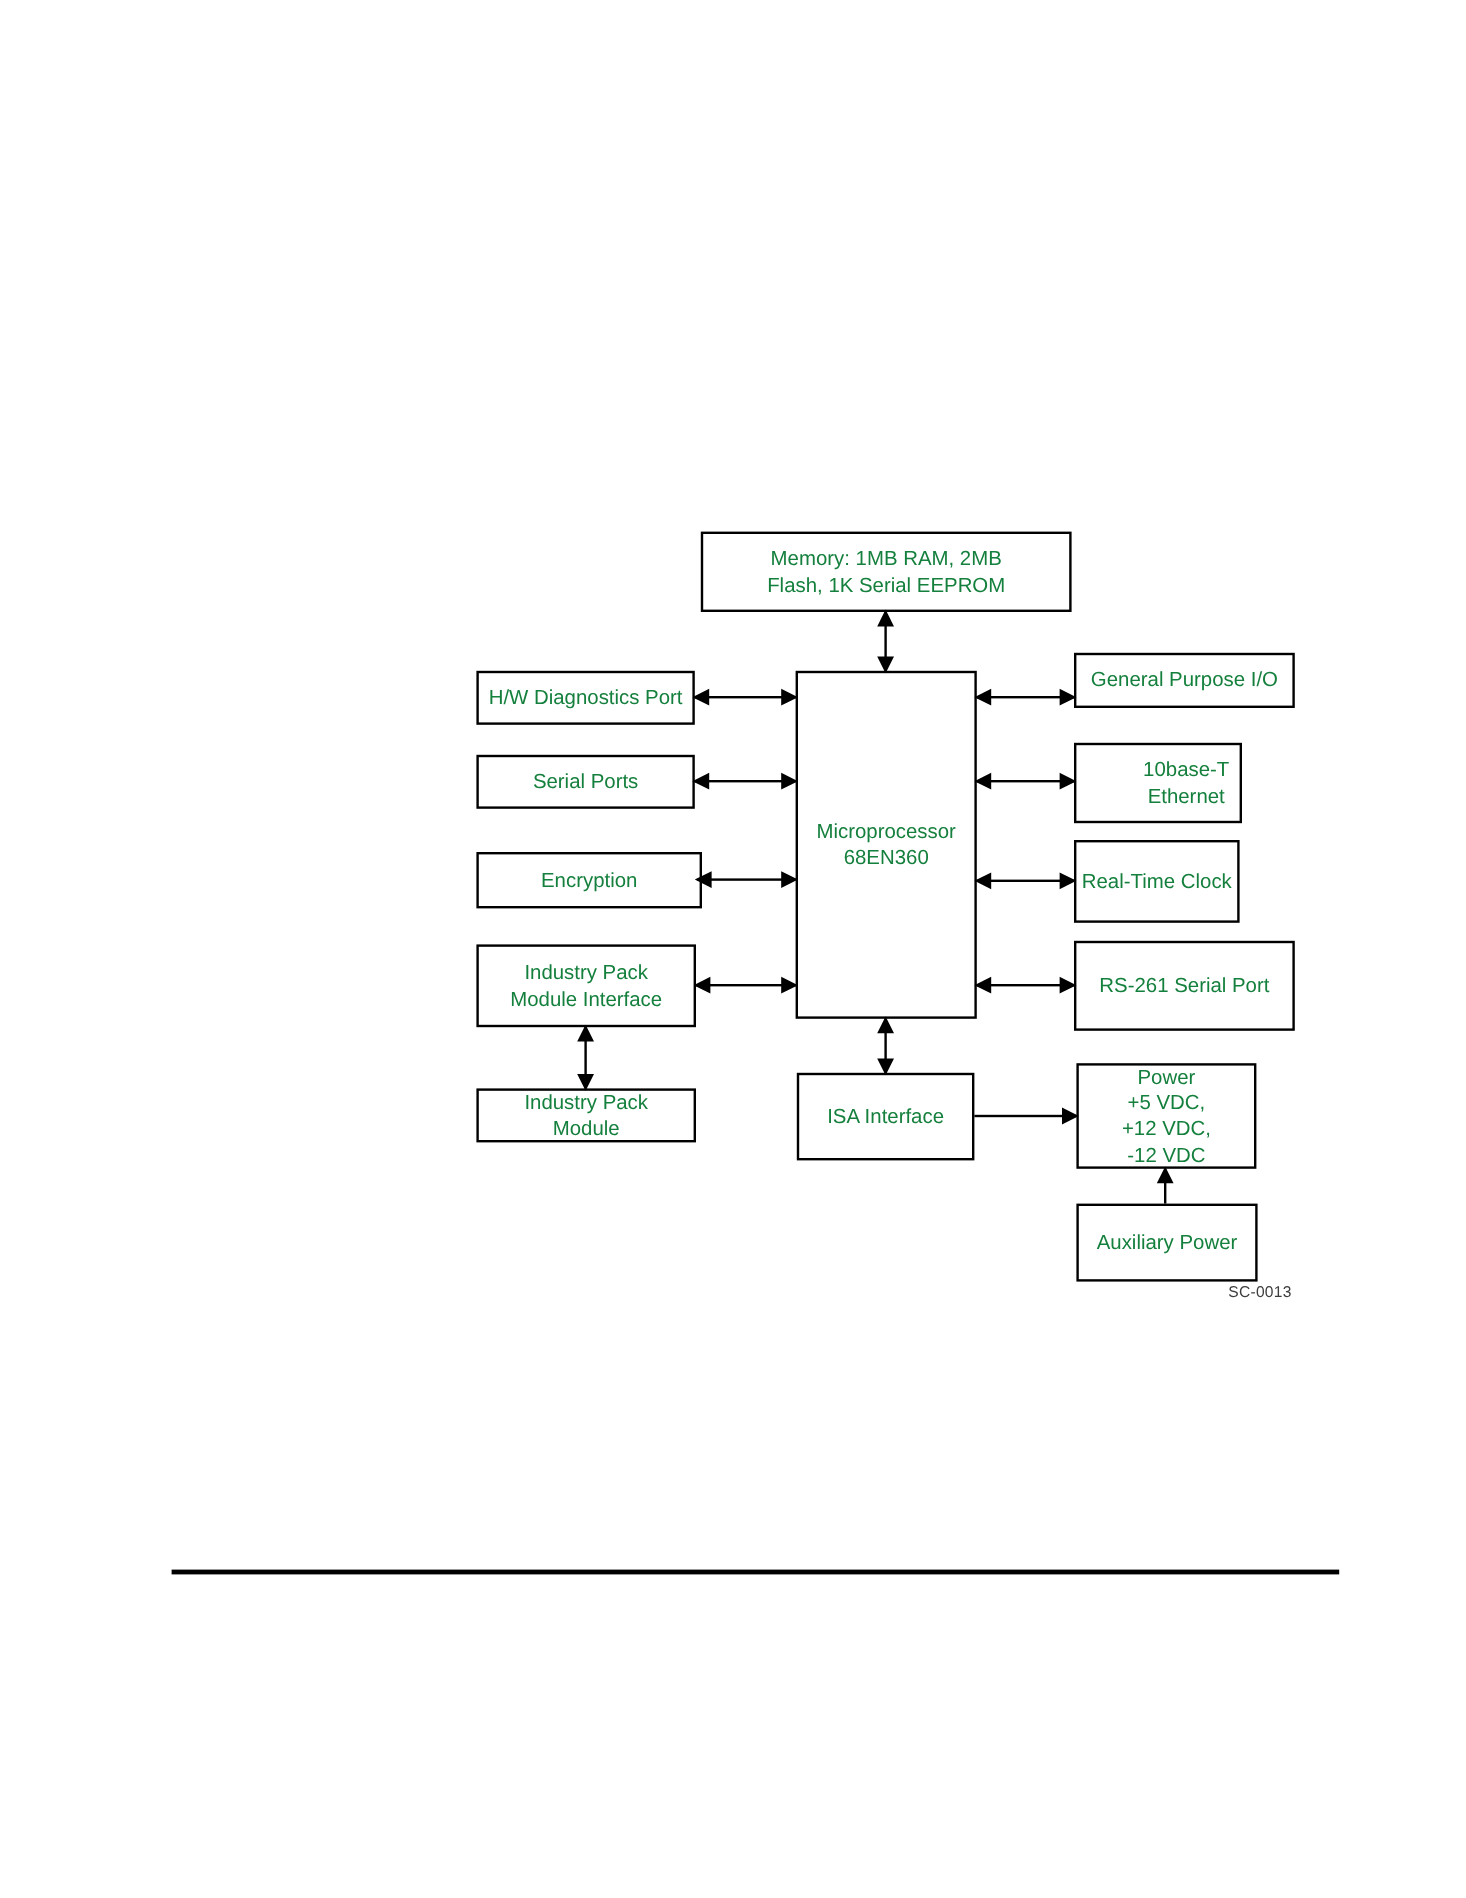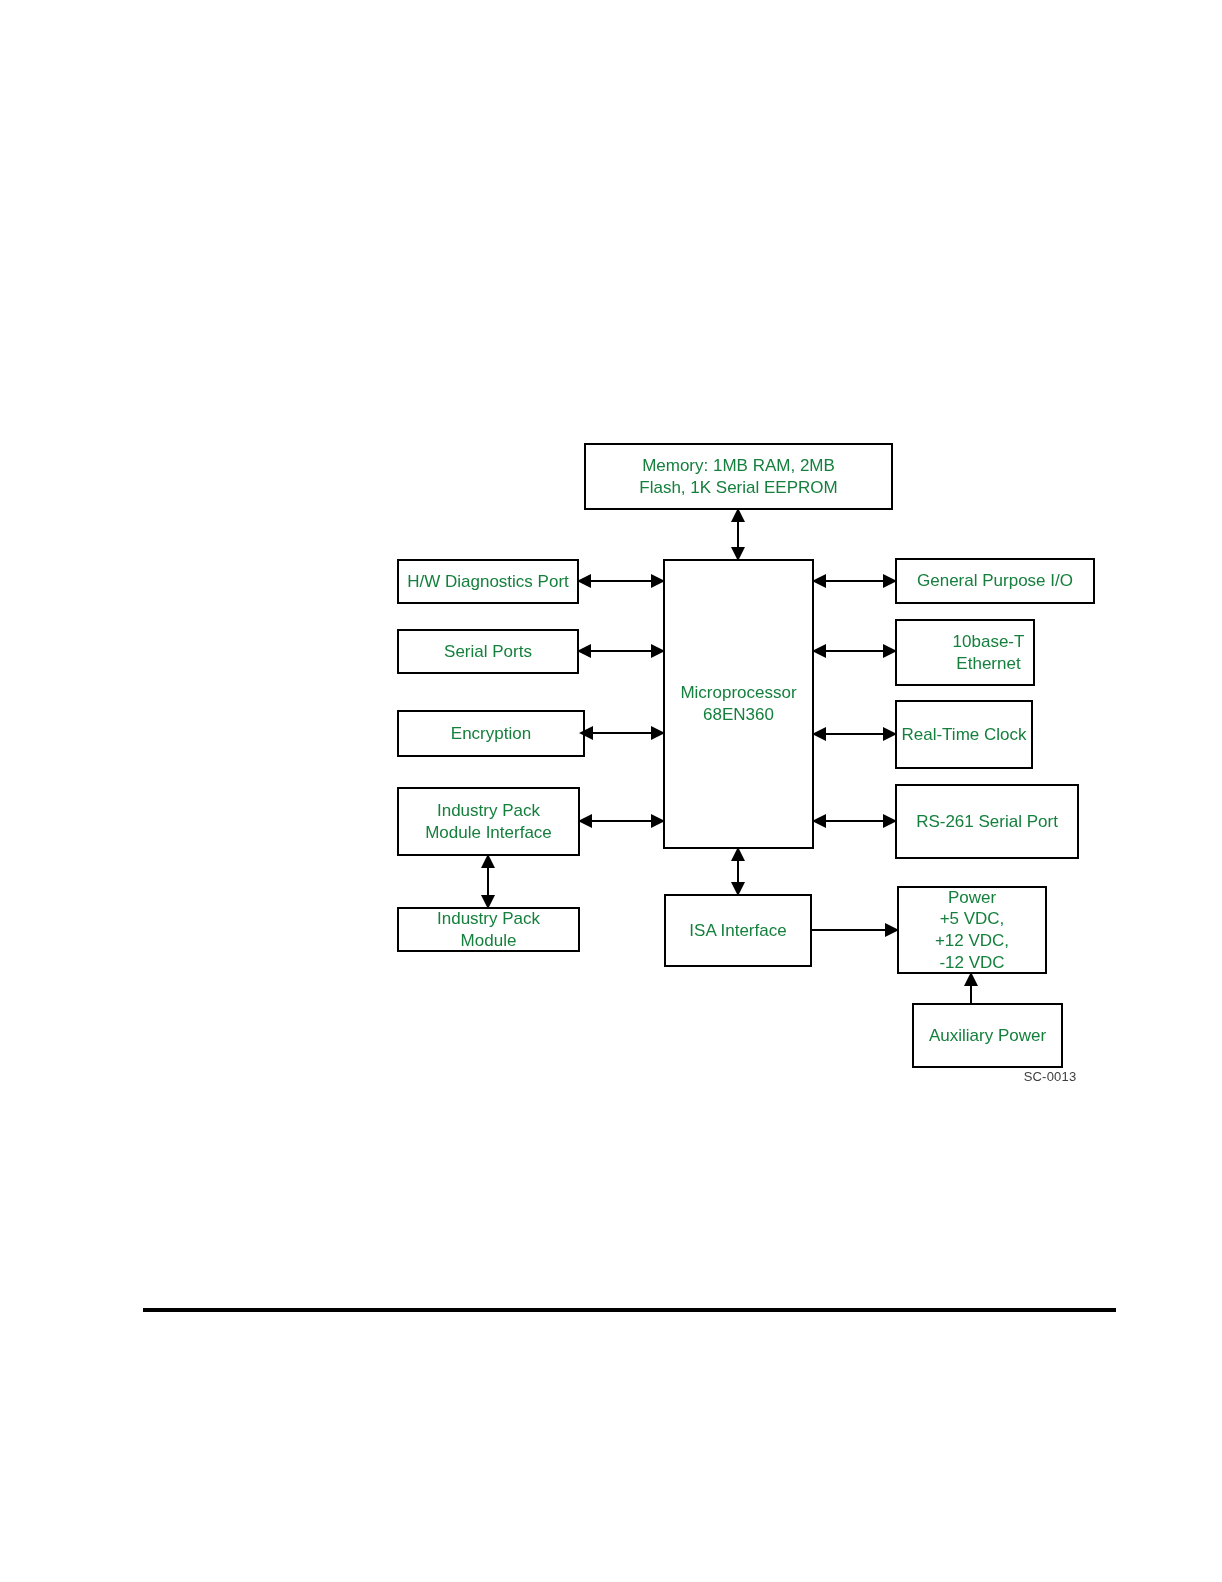--- a/index.html
+++ b/index.html
@@ -75,37 +75,37 @@
 
   <div class="box" style="left:397px; top:787px; width:183px; height:69px;">Industry Pack
 Module Interface</div>
 
   <div class="box" style="left:397px; top:907px; width:183px; height:45px;">Industry Pack
 Module</div>
 
   <div class="box" style="left:663px; top:559px; width:151px; height:290px;">Microprocessor
 68EN360</div>
 
-  <div class="box" style="left:895px; top:558px; width:200px; height:46px;text-align:center;">General Purpose I/O</div>
+  <div class="box" style="left:895px; top:544px; width:184px; height:46px;text-align:center;">General Purpose I/O</div>
 
   <div class="box" style="left:895px; top:619px; width:140px; height:67px;padding-left:47px;">10base-T
 Ethernet</div>
 
   <div class="box" style="left:895px; top:700px; width:138px; height:69px;">Real-Time Clock</div>
 
   <div class="box" style="left:895px; top:784px; width:184px; height:75px;">RS-261 Serial Port</div>
 
   <div class="box" style="left:664px; top:894px; width:148px; height:73px;">ISA Interface</div>
 
   <div class="box" style="left:897px; top:886px; width:150px; height:88px;">Power
 +5 VDC,
 +12 VDC,
 -12 VDC</div>
 
-  <div class="box" style="left:897px; top:1003px; width:151px; height:65px;margin-left:15px;">Auxiliary Power</div>
+  <div class="box" style="left:897px; top:1003px; width:151px; height:65px;">Auxiliary Power</div>
 
   <div class="shaft-h" style="left:579px; top:580px; width:84px;">
     <span class="head head-w"></span>
     <span class="head head-e"></span>
   </div>
   <div class="shaft-h" style="left:579px; top:650px; width:84px;">
     <span class="head head-w"></span>
     <span class="head head-e"></span>
   </div>
   <div class="shaft-h" style="left:581px; top:732px; width:82px;">

